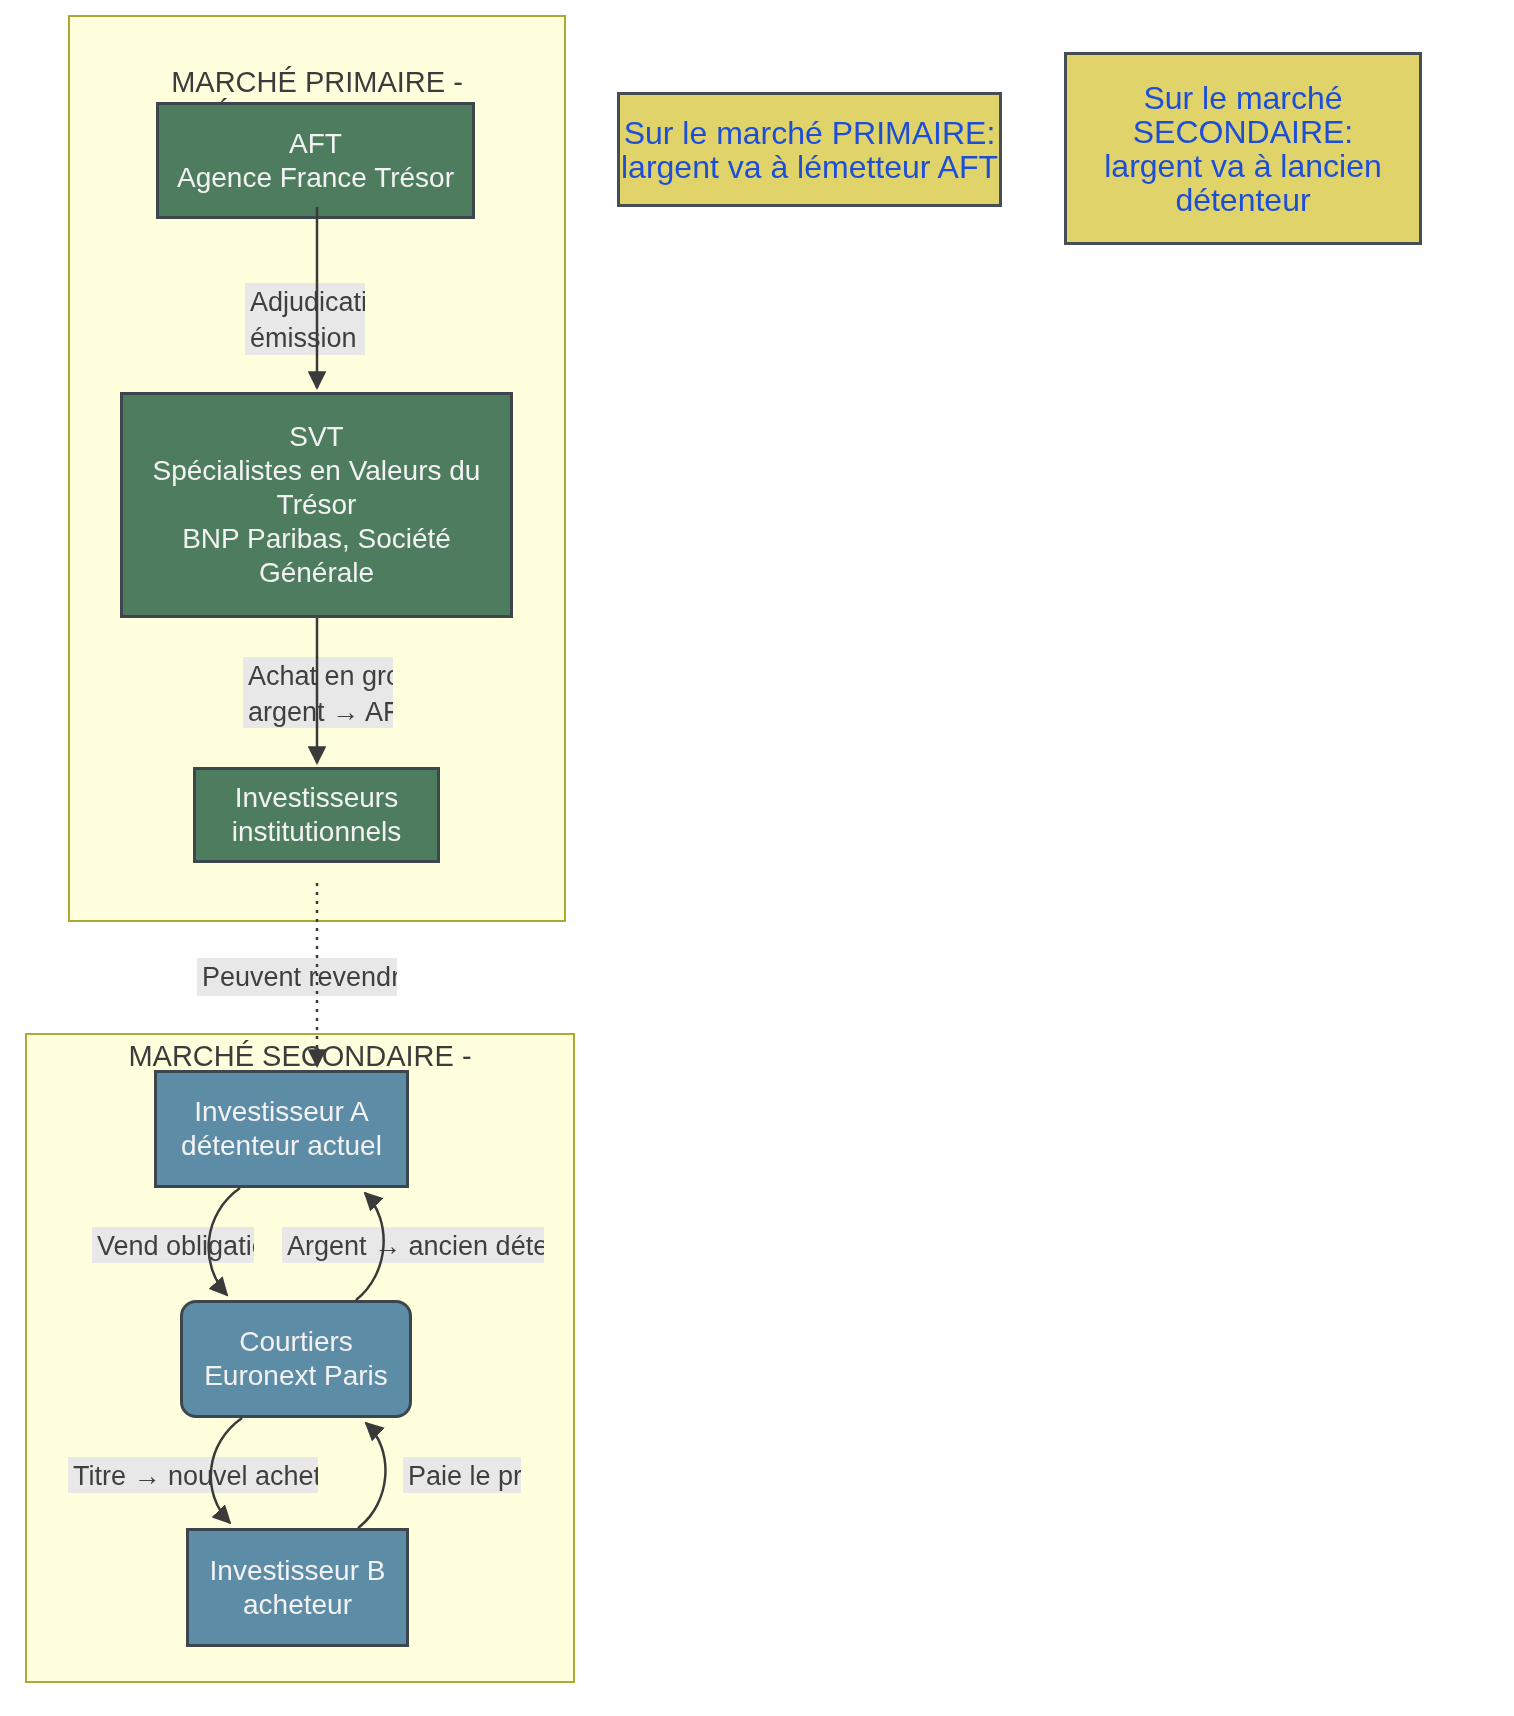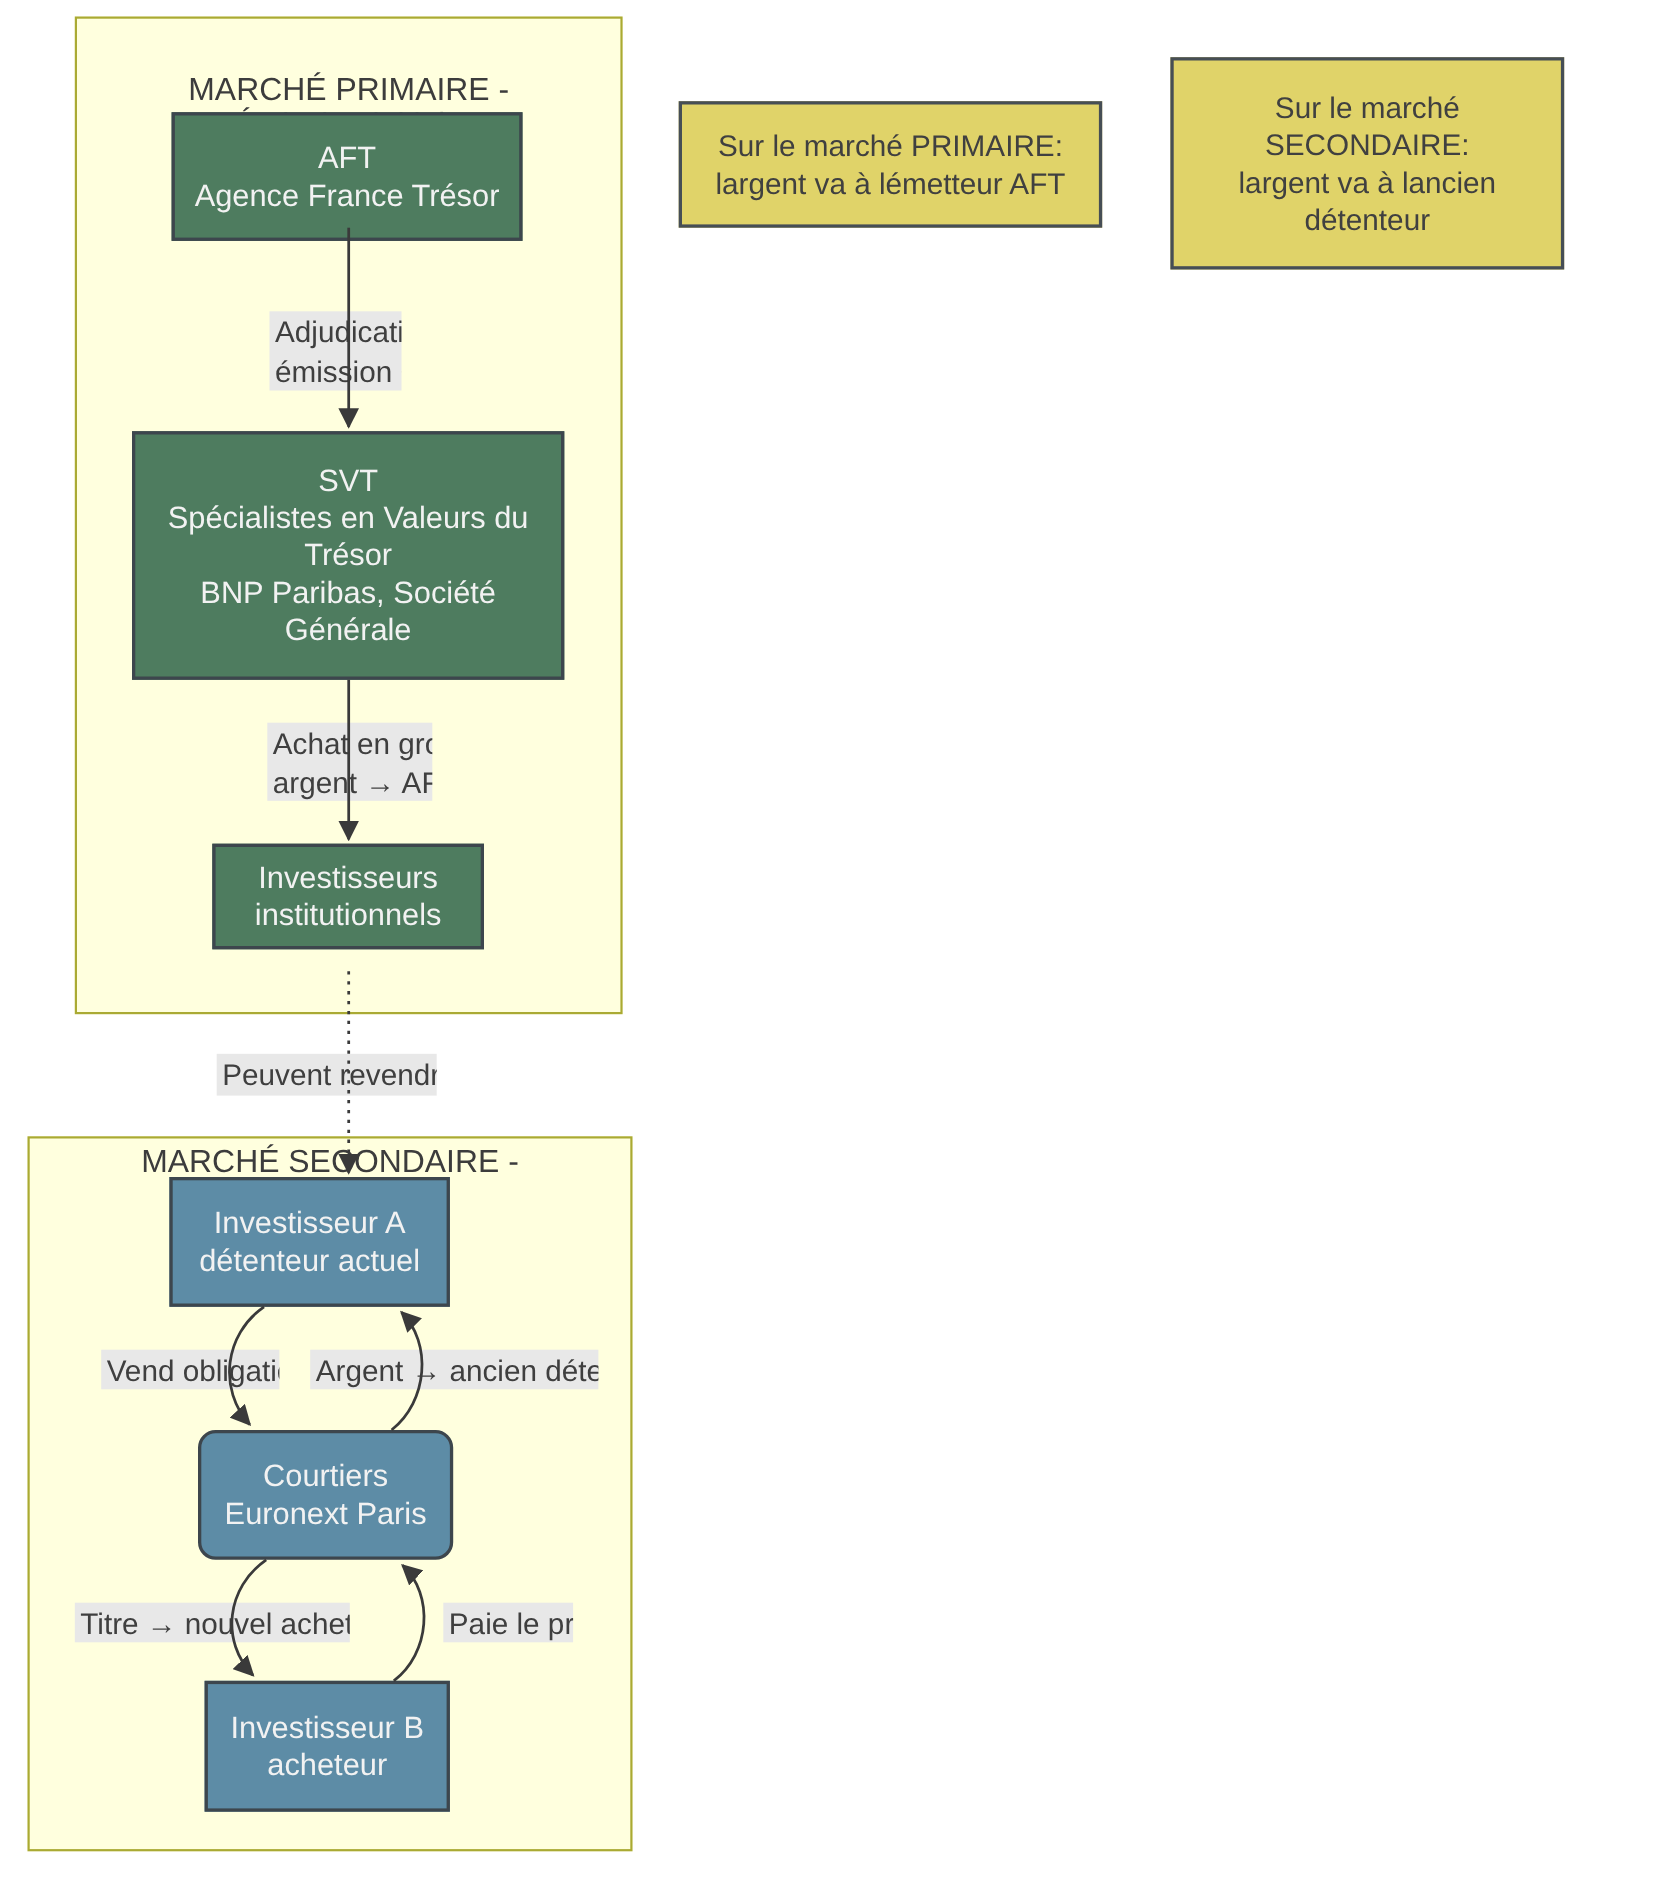--- a/index.html
+++ b/index.html
@@ -13,21 +13,21 @@
   
   .node{position:absolute;box-sizing:border-box;border:3px solid #3d464d;color:#f2f2f2;
         display:flex;align-items:center;justify-content:center;text-align:center;
         font-size:28px;line-height:34px;white-space:pre;overflow:hidden;z-index:4;}
   .node.green{background:#4e7c5f;}
   .node.blue{background:#5d8ca6;}
 
   
   .note{position:absolute;box-sizing:border-box;background:#e0d369;border:3px solid #464e55;
         display:flex;align-items:center;justify-content:center;text-align:center;
-        color:#404040;font-size:27px;line-height:34px;white-space:pre;z-index:4;}
+        color:#1d4ed8;font-size:32px;line-height:34px;white-space:pre;z-index:4;}
 
   
   .elabel{position:absolute;background:#e8e8e8;color:#3f3f3f;font-size:27px;line-height:36px;
           white-space:pre;overflow:hidden;box-sizing:border-box;padding:1px 0 1px 5px;
           text-align:left;z-index:3;}
 
   
   svg.edges{position:absolute;left:0;top:0;z-index:5;pointer-events:none;}
 </style>
 </head>

